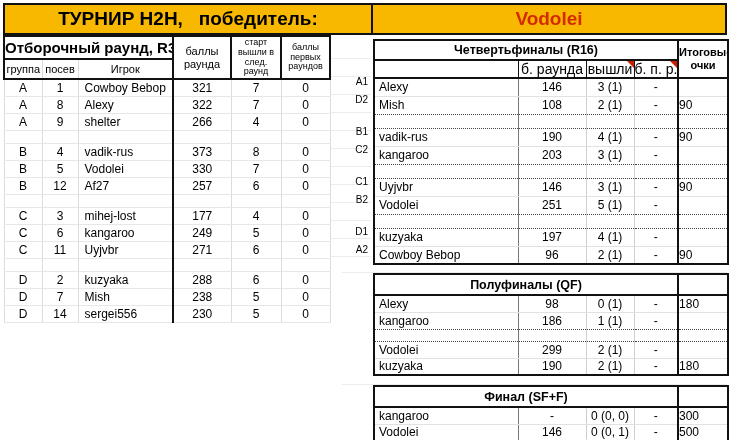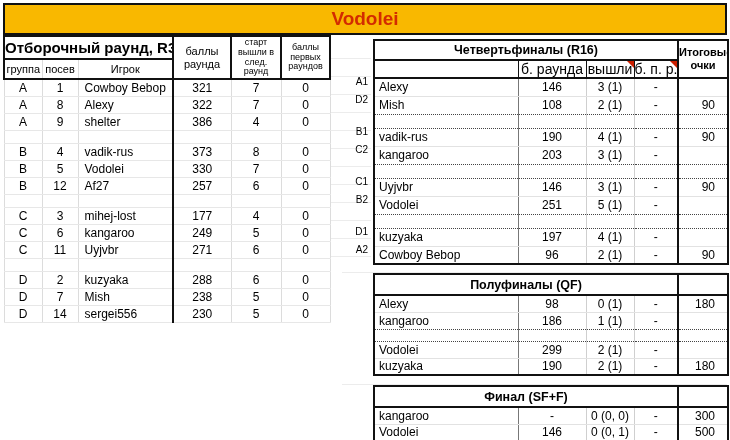--- a/index.html
+++ b/index.html
@@ -36,21 +36,21 @@
   
   .brk{left:373px;width:354px;font-size:12px;}
   .brk th.title{border:2px solid var(--bk);font-size:12.5px;font-weight:bold;height:18px;}
   .brk th.total{border:2px solid var(--bk);font-size:11px;font-weight:bold;line-height:1.15;white-space:pre-line;vertical-align:middle;}
   .brk th.sub{border:1px solid var(--bk);border-bottom:2px solid var(--bk);font-size:14px;height:16px;position:relative;}
   .brk th.sub.noleft{border-left:2px solid var(--bk);}
   .brk tbody td{border-bottom:1px solid #E2E2E2;text-align:center;}
   .brk tbody td.name{text-align:left;padding-left:4px;border-left:2px solid var(--bk);border-right:1px solid #777;}
   .brk tbody td.pts,.brk tbody td.adv{border-right:1px solid #CFCFCF;}
   .brk tbody td.bpr{border-right:2px solid var(--bk);}
-  .brk tbody td.tot{border-right:2px solid var(--bk);text-align:right;padding-right:12px;}
+  .brk tbody td.tot{border-right:2px solid var(--bk);text-align:left;padding-right:12px;}
   .brk tr.r18{height:18px;} .brk tr.r17{height:17px;}
   .brk tr.sp14{height:14px;} .brk tr.sp12{height:12px;}
   .brk tr.dot td{border-bottom:1px dotted #444;}
   .brk tr.last td{border-bottom:2px solid var(--bk);}
   .brk th.hdr19{height:19px;}
 
   .tri{position:absolute;top:0;right:0;width:0;height:0;
        border-top:7px solid var(--note);border-left:7px solid transparent;}
 
   
@@ -59,20 +59,21 @@
   .gridcol{position:absolute;left:331px;top:41px;width:40px;height:218px;
            background:repeating-linear-gradient(to bottom,transparent 0,transparent 17px,var(--gf) 17px,var(--gf) 18px);}
   .gaprow{position:absolute;left:342px;width:385px;border-bottom:1px solid var(--gf);}
 </style>
 </head>
 <body>
 
 <div id="app">
 
   <div class="band">
+    <div class="band-left">ТУРНИР H2H,   победитель:</div>
     <div class="band-right">Vodolei</div>
   </div>
 
   <div class="gridcol"></div>
   <div class="gaprow" style="top:259px;height:13px;"></div>
   <div class="gaprow" style="top:372px;height:12px;"></div>
 
   <table class="qual">
     <colgroup>
         <col style="width:38px">
@@ -114,21 +115,21 @@
           <td>8</td>
           <td class="player">Alexy</td>
           <td>322</td>
           <td>7</td>
           <td>0</td>
         </tr>
       <tr class="data">
           <td>A</td>
           <td>9</td>
           <td class="player">shelter</td>
-          <td>386</td>
+          <td>266</td>
           <td>4</td>
           <td>0</td>
         </tr>
       <tr class="spacer">
           <td></td>
           <td></td>
           <td class="player"></td>
           <td></td>
           <td></td>
           <td></td>

